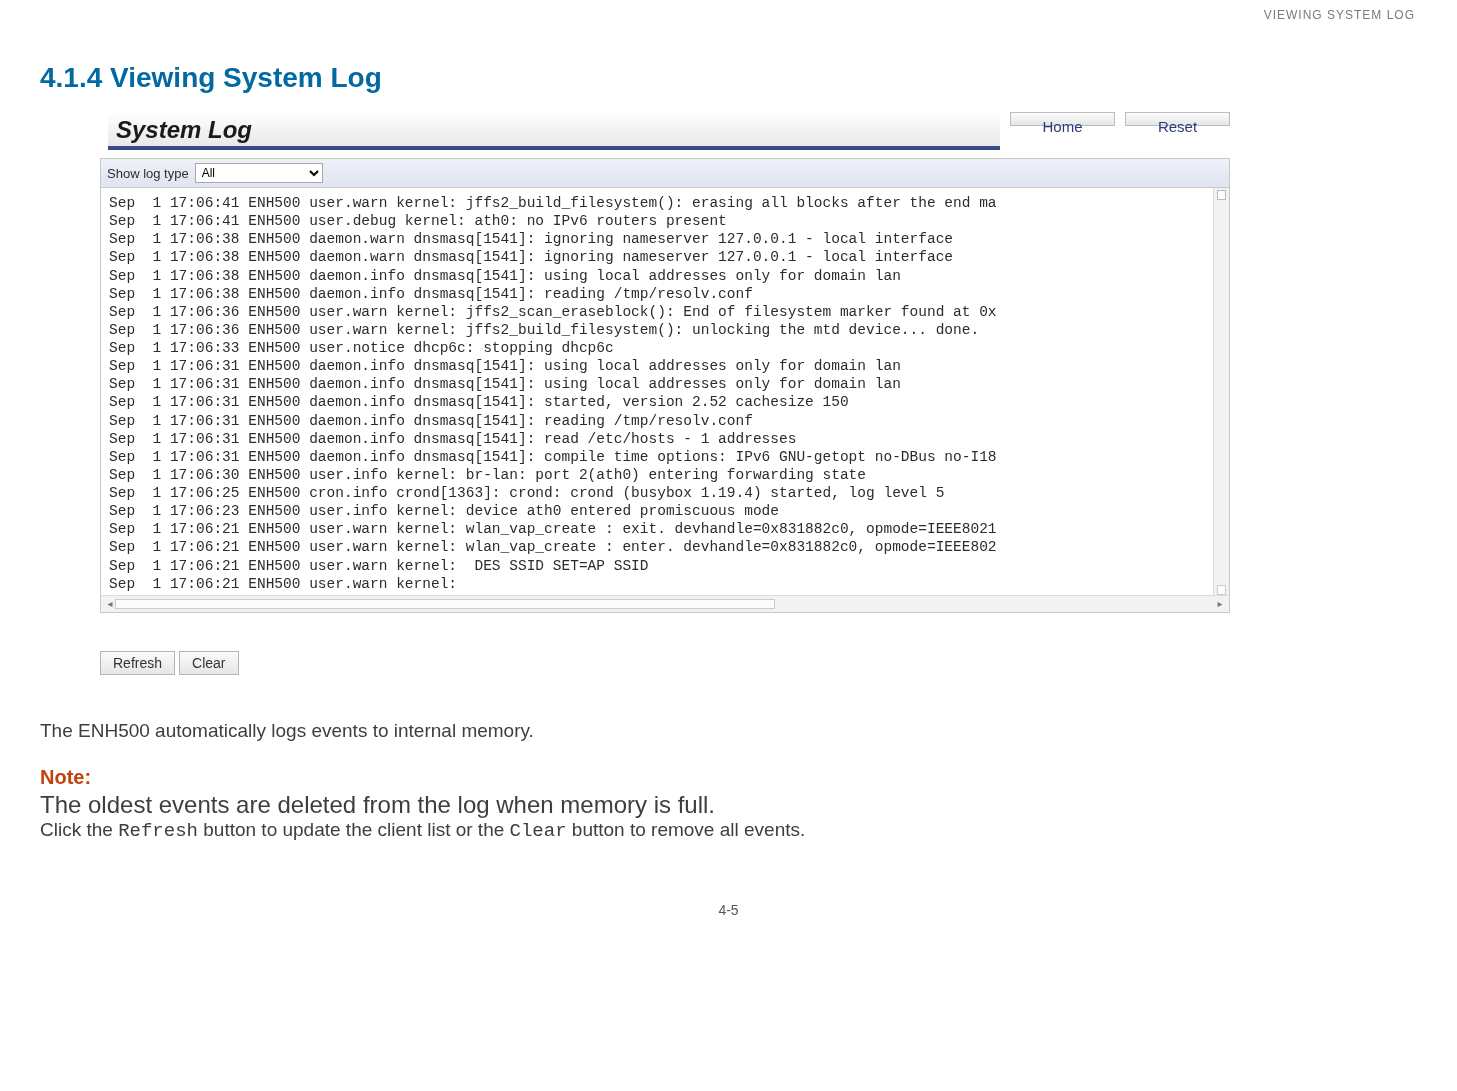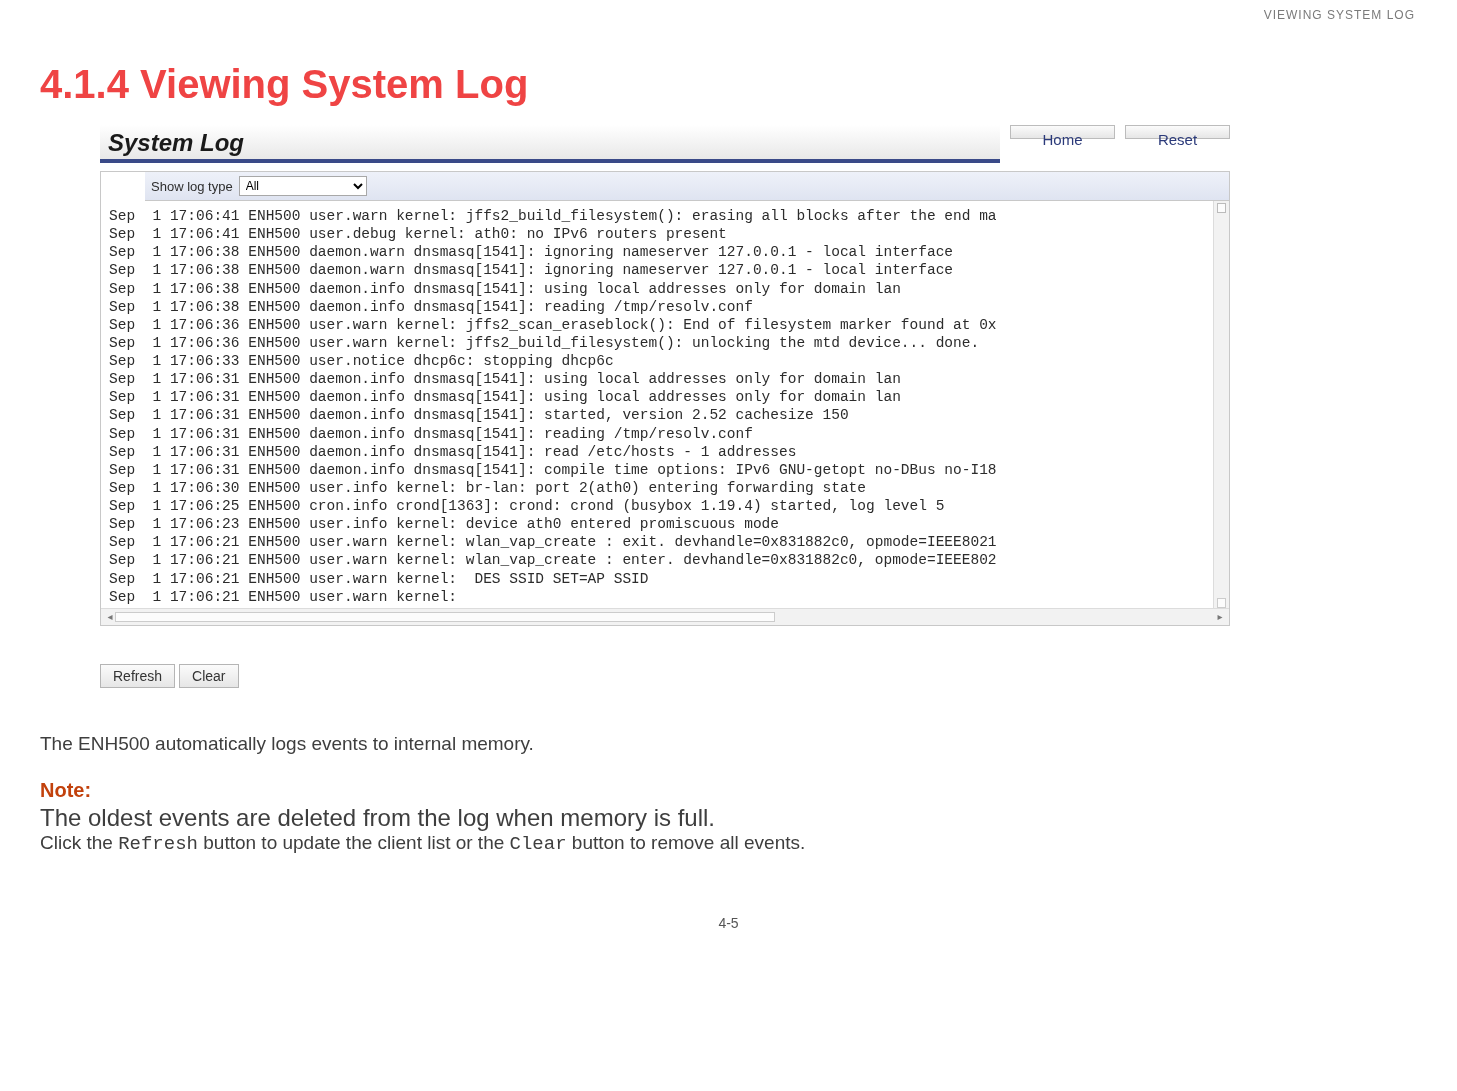--- a/index.html
+++ b/index.html
@@ -14,34 +14,35 @@
       text-align: right;
       font-size: 12px;
       letter-spacing: 1px;
       color: #7a7a7a;
       font-variant: small-caps;
       padding: 8px 2px 0 0;
     }
     h1.section-title {
       font-family: Verdana, Geneva, sans-serif;
       font-weight: 700;
-      font-size: 40px;
-      color: #ef4444;
+      font-size: 28px;
+      color: #0369a1;
       margin: 40px 0 18px 0;
     }
     .screenshot {
       margin-left: 60px;
       margin-bottom: 45px;
       width: 1130px;
     }
     .title-row {
       display: flex;
       align-items: stretch;
       gap: 10px;
       margin-bottom: 8px;
+      margin-left: 8px;
     }
     .title-bar {
       flex: 1;
       background: linear-gradient(#ffffff, #e8e8e8);
       border-bottom: 4px solid #3a4a88;
       font-weight: 700;
       font-style: italic;
       font-size: 24px;
       color: #1a1a1a;
       padding: 4px 8px 2px 8px;
@@ -63,21 +64,20 @@
     }
     .filter-bar {
       background: linear-gradient(#eef1f9, #dfe4f1);
       border-bottom: 1px solid #c8c8c8;
       padding: 4px 6px;
       display: flex;
       align-items: center;
       gap: 6px;
       font-size: 13px;
       color: #2e2e2e;
-      margin-left: 44px;
     }
     .filter-bar select {
       font-size: 12px;
       padding: 1px 2px;
       border: 1px solid #a8a8a8;
       background: #fff;
       width: 128px;
     }
     .log-wrap {
       position: relative;

